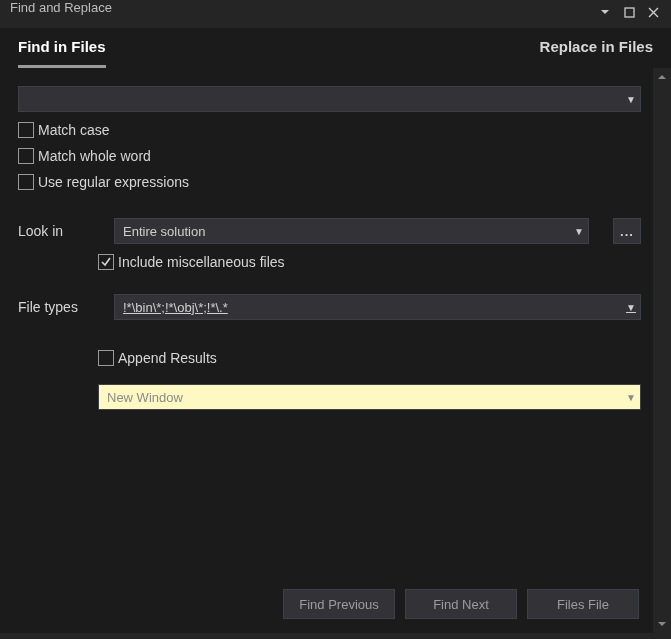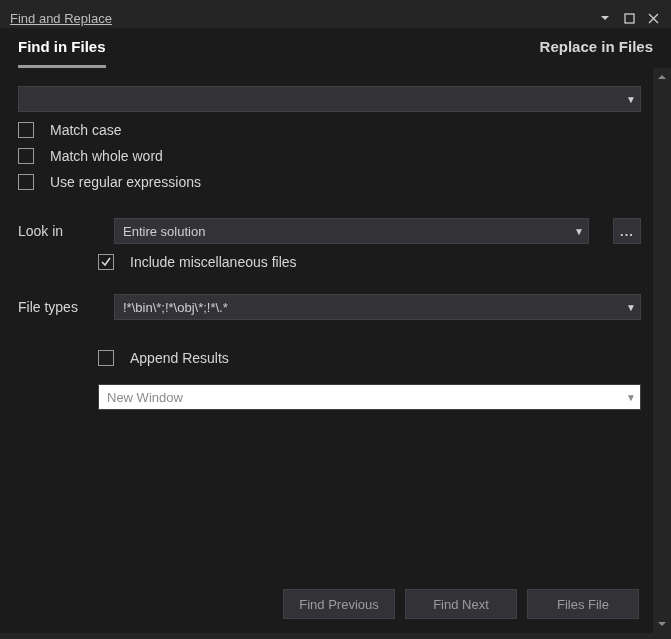--- a/index.html
+++ b/index.html
@@ -6,25 +6,24 @@
   html, body { width: 671px; height: 639px; overflow: hidden; }
   body {
     background: #252526;
     color: #cccccc;
     font-family: "Segoe UI", Arial, sans-serif;
     font-size: 13px;
   }
   .titlebar {
     height: 28px;
     display: flex;
-    align-items: center;
-    padding: 8px 6px 0 10px;
+    align-items: flex-start;
+    padding: 0 6px 0 10px;
     background: #252526;
     color: #bdbdbd;
-    text-decoration: underline;
   }
   .titlebar .title { font-size: 13px; }
   .titlebar .spacer { flex: 1; }
   .titlebar .winbtn { width: 24px; height: 24px; display: flex; align-items: center; justify-content: center; color: #cccccc; }
   .titlebar .winbtn svg { display: block; }
   .tabs {
     display: flex;
     gap: 22px;
     padding: 10px 18px 0 18px;
     background: #1b1b1c;
@@ -63,23 +62,23 @@
     display: flex;
     align-items: center;
     background: #333337;
     border: 1px solid #3f3f46;
     height: 26px;
     color: #cfcfcf;
     position: relative;
   }
   .combo .text { flex: 1; padding: 0 8px; font-size: 13px; white-space: nowrap; overflow: hidden; }
   .combo .dd { width: 18px; text-align: center; color: #cfcfcf; font-size: 10px; }
-  .combo.dim { background: #ffffff; color: #8b8b8b; }
+  .combo.dim { background: #fef9c3; color: #8b8b8b; }
   .combo.dim .dd { color: #8b8b8b; }
-  .checkrow { display: flex; align-items: center; gap: 16px; margin-top: 10px; }
+  .checkrow { display: flex; align-items: center; gap: 4px; margin-top: 10px; }
   .check {
     width: 16px; height: 16px;
     border: 1px solid #9a9a9a;
     background: transparent;
     display: flex; align-items: center; justify-content: center;
     flex-shrink: 0;
   }
   .check svg { display: none; }
   .check.checked svg { display: block; }
   .checklabel { font-size: 14px; color: #d6d6d6; }
@@ -177,21 +176,21 @@
       <span class="check checked">
         <svg width="12" height="12" viewBox="0 0 12 12">
             <path d="M2 6 L5 9 L10 2" stroke="#d6d6d6" stroke-width="1.6" fill="none"></path>
           </svg>
       </span>
       <span class="checklabel">Include miscellaneous files</span>
     </div>
 
     <div class="formrow" style="margin-top:24px;">
       <span class="formlabel">File types</span>
-      <div class="combo" style="flex:1;">
+      <div class="combo" style="flex:1;text-decoration:underline;">
         <span class="text">!*\bin\*;!*\obj\*;!*\.*</span>
         <span class="dd">▼</span>
       </div>
     </div>
 
     <div class="checkrow indent" style="margin-top:30px;">
       <span class="check">
         
       </span>
       <span class="checklabel">Append Results</span>

